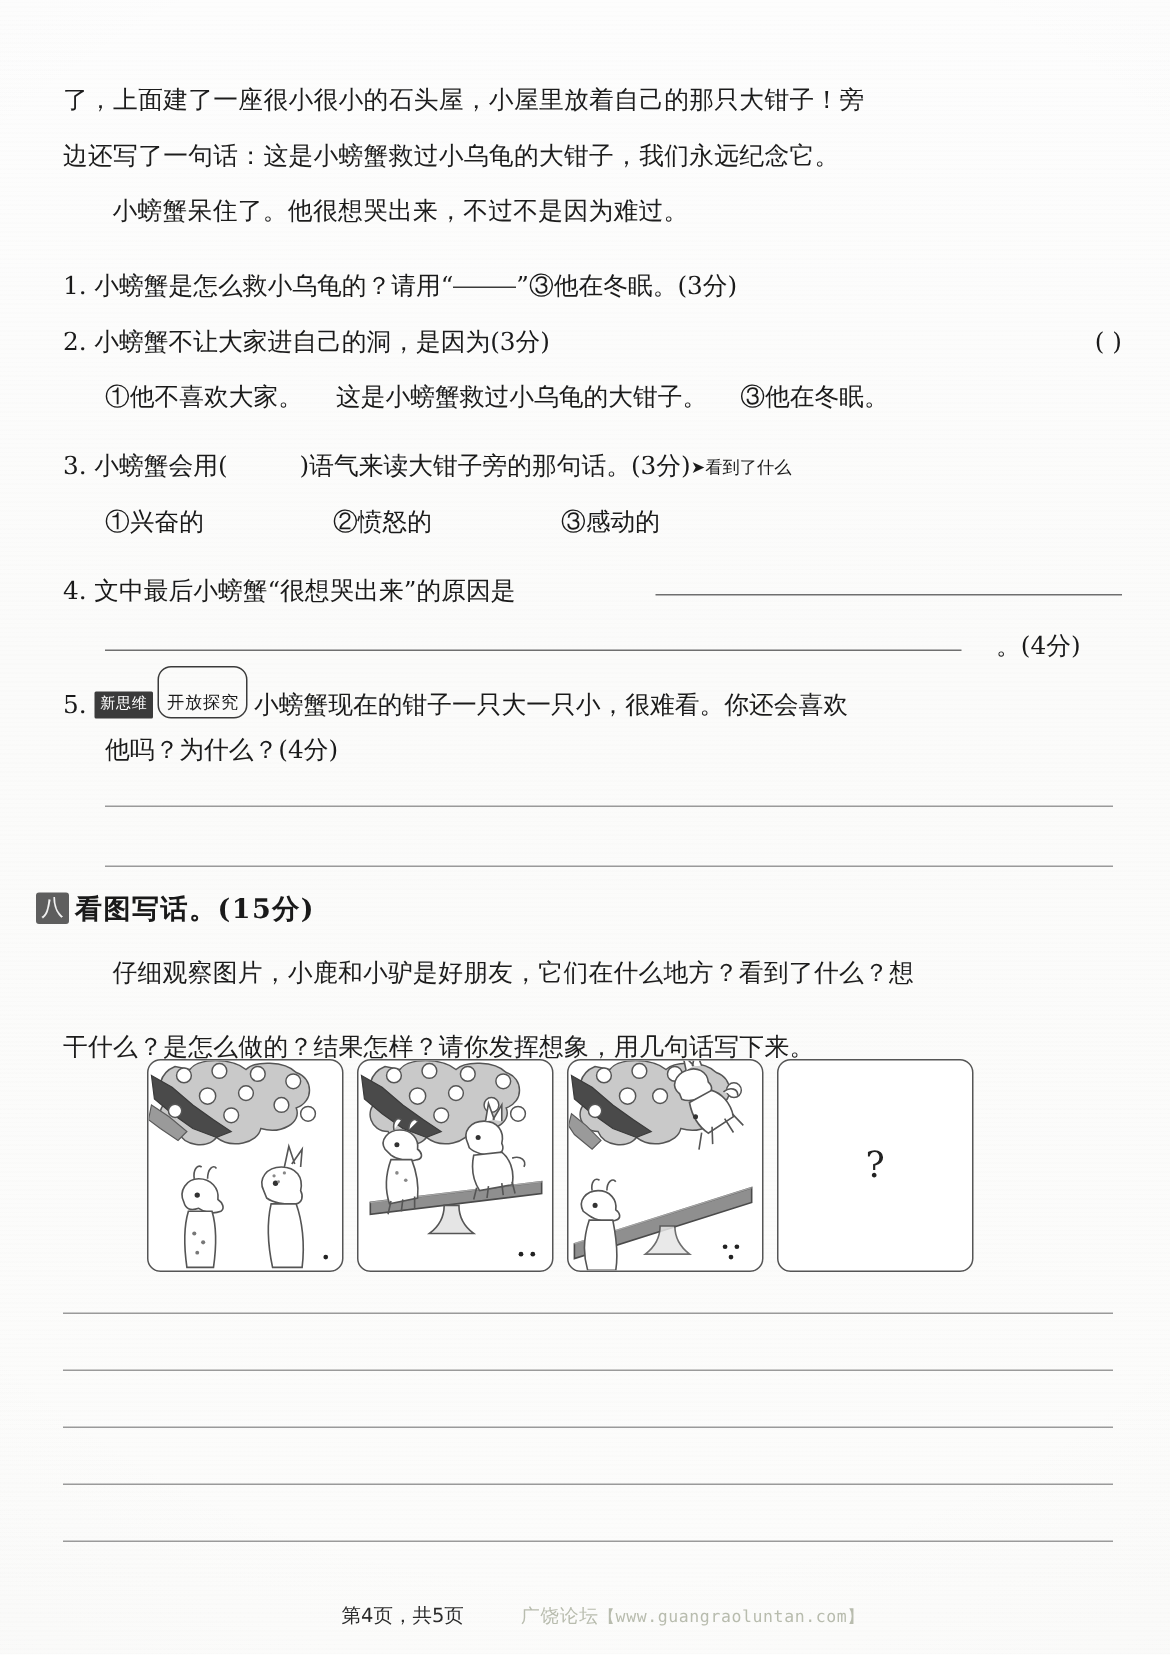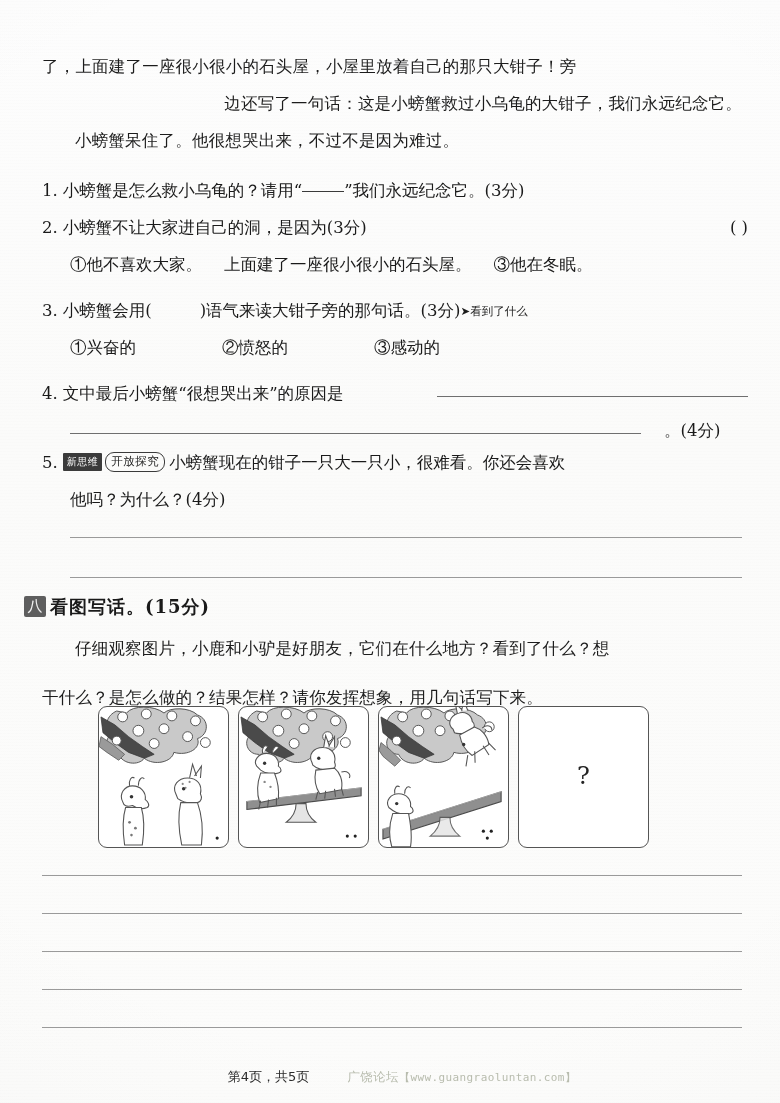--- a/index.html
+++ b/index.html
@@ -102,21 +102,21 @@
     vertical-align: 3px;
     letter-spacing: 0.5px;
     font-family: "DejaVu Sans", "Liberation Sans", sans-serif;
   }
   .badge-out {
     display: inline-block;
     border: 1px solid #3b3b3b;
     color: #1c1c1c;
     font-size: 11.5px;
     line-height: 15px;
-    padding: 1px 5px 2px 5px;
+    padding: 16px 5px 2px 5px;
     border-radius: 9px;
     vertical-align: 3px;
     letter-spacing: 0.5px;
     font-family: "DejaVu Sans", "Liberation Sans", sans-serif;
   }
 
   
   .sec {
     position: absolute;
     left: 24px;
@@ -191,33 +191,33 @@
   }
   .watermark .url { font-family: "DejaVu Sans Mono", "Liberation Mono", monospace; font-size: 11px; }
 </style>
 </head>
 <body>
 
 <div class="page">
   <div class="content">
 
     <div class="body-text para" style="top:48px;">了，上面建了一座很小很小的石头屋，小屋里放着自己的那只大钳子！旁</div>
-    <div class="body-text para" style="top:85px;text-align:right;">边还写了一句话：这是小螃蟹救过小乌龟的大钳子，我们永远纪念它。</div>
+    <div class="body-text para" style="top:85px;">边还写了一句话：这是小螃蟹救过小乌龟的大钳子，我们永远纪念它。</div>
     <div class="body-text para indent2" style="top:122px;">小螃蟹呆住了。他很想哭出来，不过不是因为难过。</div>
 
     <div class="row" style="top:172px;">
-      <span>1.</span><span style="display:inline-block;width:5px;"></span><span>小螃蟹是怎么救小乌龟的？请用“</span><span class="blank-u" style="width:42px;"></span><span>”我们永远纪念它。(3分)</span>
+      <span>1.</span><span style="display:inline-block;width:5px;"></span><span>小螃蟹是怎么救小乌龟的？请用“</span><span class="blank-u" style="width:42px;"></span><span>”③他在冬眠。(3分)</span>
     </div>
 
     <div class="row" style="top:209px;">
       <span>2.</span><span style="display:inline-block;width:5px;"></span><span>小螃蟹不让大家进自己的洞，是因为(3分)</span>
       <span style="float:right;" class="paren-blank">(        )</span>
     </div>
     <div class="row ind" style="top:246px;">
-      <span>①他不喜欢大家。</span><span style="display:inline-block;width:22px;"></span><span>上面建了一座很小很小的石头屋。</span><span style="display:inline-block;width:22px;"></span><span>③他在冬眠。</span>
+      <span>①他不喜欢大家。</span><span style="display:inline-block;width:22px;"></span><span>这是小螃蟹救过小乌龟的大钳子。</span><span style="display:inline-block;width:22px;"></span><span>③他在冬眠。</span>
     </div>
 
     <div class="row" style="top:292px;">
       <span>3.</span><span style="display:inline-block;width:5px;"></span><span>小螃蟹会用(</span><span style="display:inline-block;width:48px;"></span><span>)语气来读大钳子旁的那句话。(3分)</span><span class="small">➤看到了什么</span>
     </div>
     <div class="row ind" style="top:329px;">
       <span>①兴奋的</span><span style="display:inline-block;width:86px;"></span><span>②愤怒的</span><span style="display:inline-block;width:86px;"></span><span>③感动的</span>
     </div>
 
     <div class="row" style="top:375px;">

